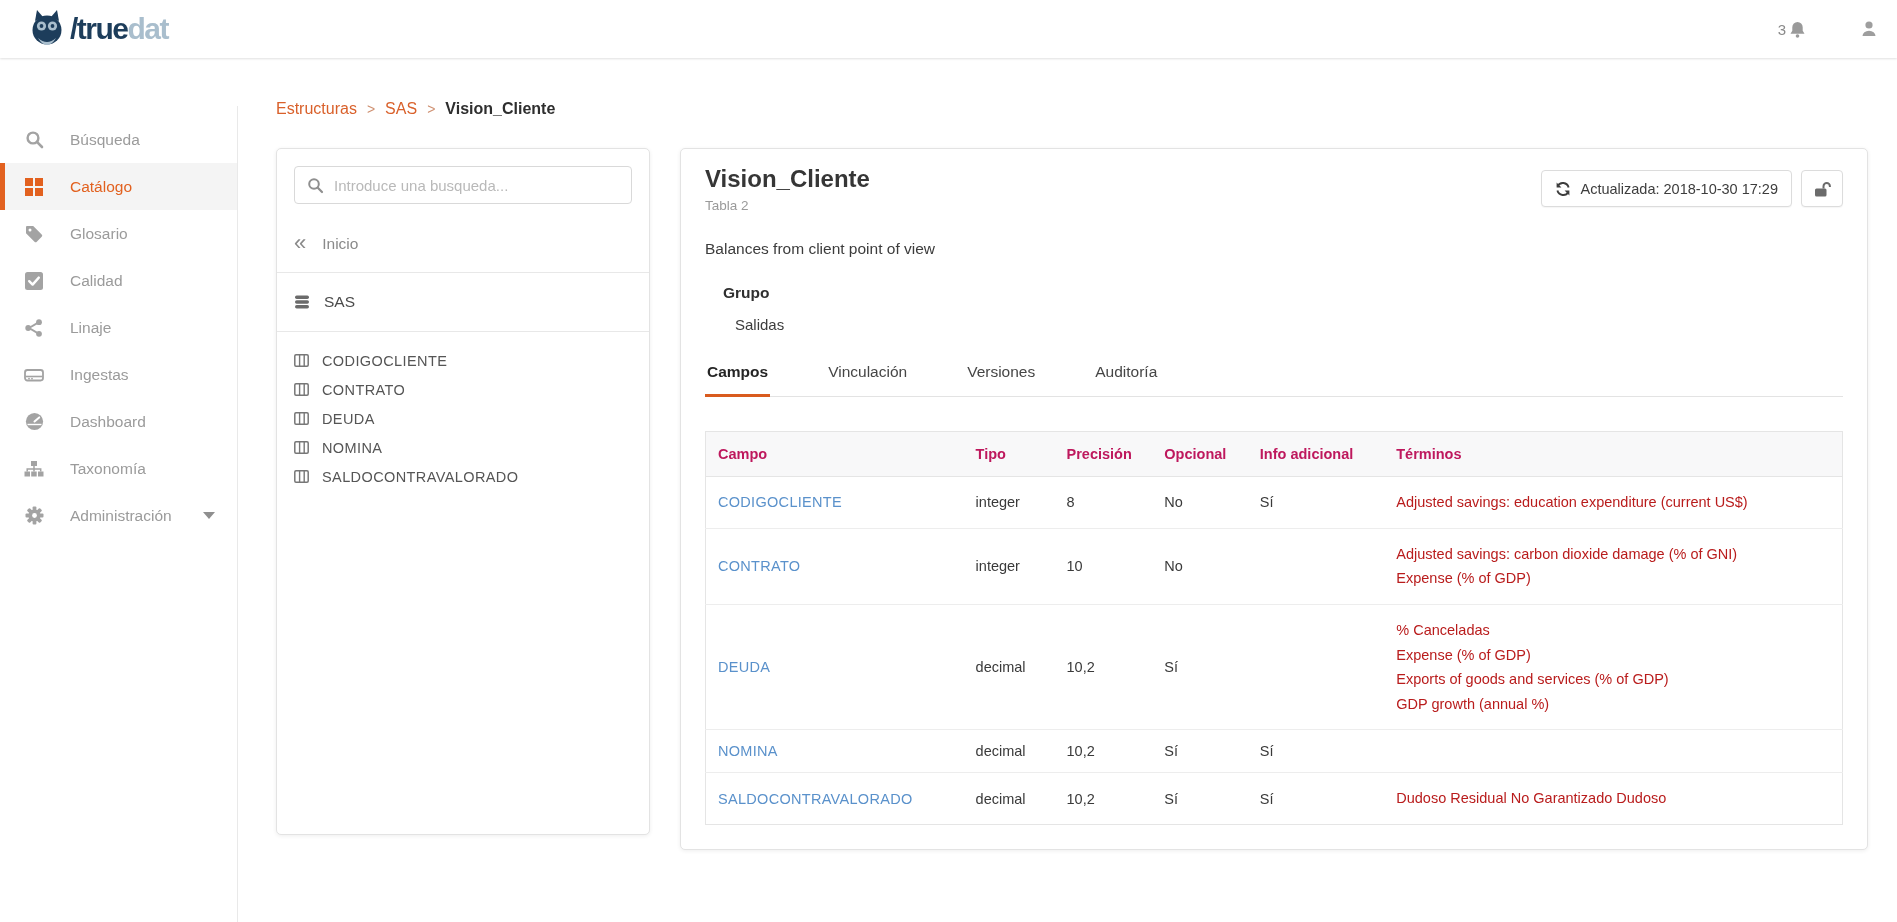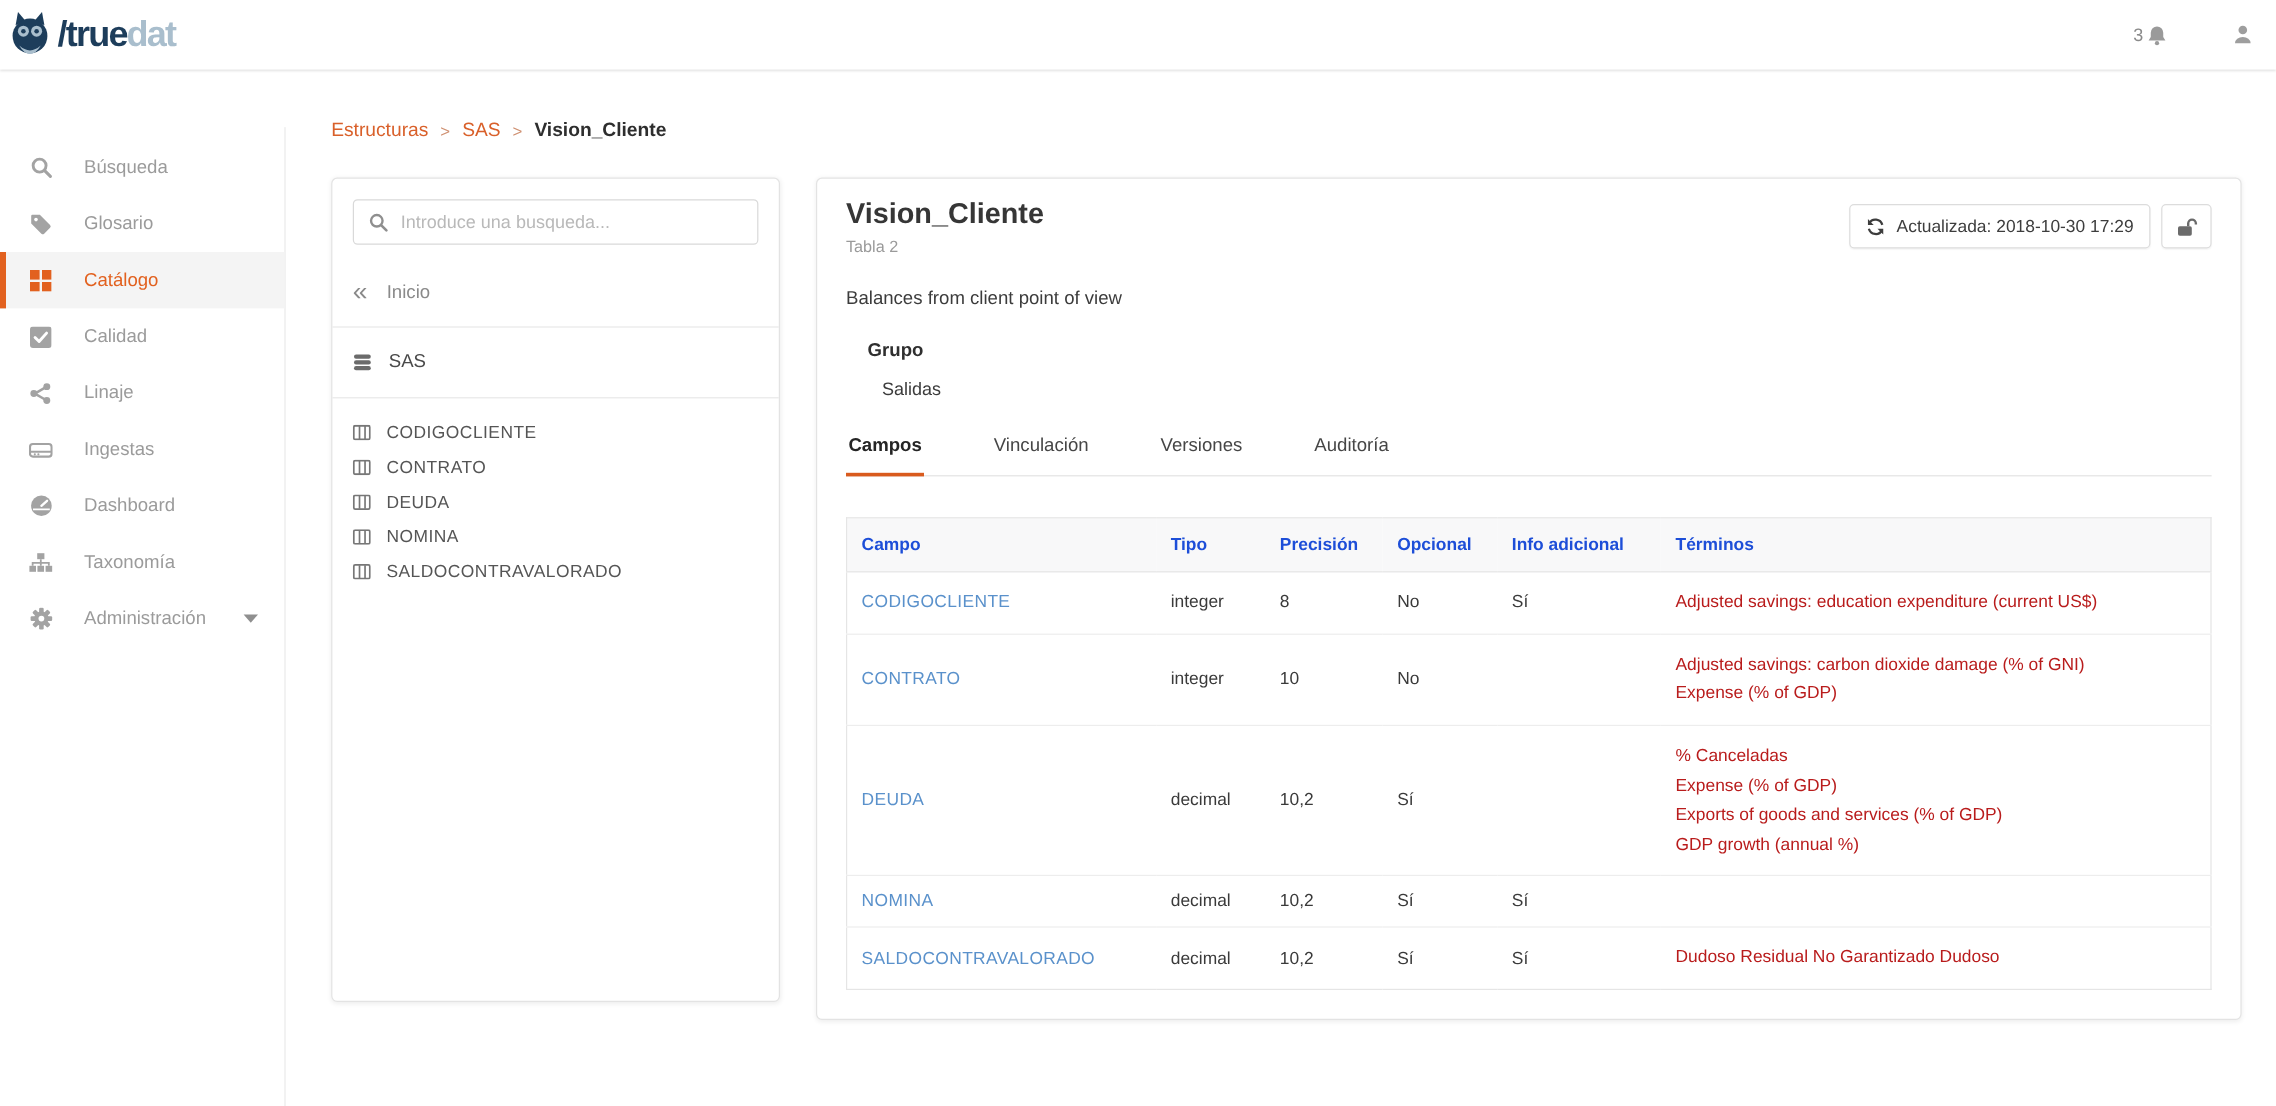--- a/index.html
+++ b/index.html
@@ -1,21 +1,21 @@
 <!DOCTYPE html>
 <html><head>
 <meta charset="utf-8">
 <style>
   * { margin:0; padding:0; box-sizing:border-box; }
   html,body { width:1897px; height:922px; background:#ffffff; overflow:hidden;
               font-family:"Liberation Sans", sans-serif; color:#3a3a3a; }
 
   
   .topbar { position:absolute; top:0; left:0; width:1897px; height:58px; background:#fff;
-            display:flex; align-items:center; padding:0 18px 0 6px;
+            display:flex; align-items:center; padding:0 18px 0 28px;
             box-shadow:0 1px 2px rgba(0,0,0,.12); z-index:20; }
   .logo { display:flex; align-items:center; gap:4px; cursor:pointer; }
   .logo-text { font-size:30px; font-weight:800; letter-spacing:-1.5px; line-height:1; }
   .logo-true { color:#1d3d5b; }
   .logo-dat  { color:#a9becd; }
   .topbar-right { margin-left:auto; display:flex; align-items:center; gap:52px; }
   .notif { display:flex; align-items:center; gap:2px; cursor:pointer; }
   .notif-count { font-size:15px; color:#8a8a8a; }
 
   
@@ -82,21 +82,21 @@
 
   
   .tabs { display:flex; gap:56px; margin-top:30px; border-bottom:1px solid #e3e3e3; }
   .tab { padding:0 2px 13px 2px; font-size:15.5px; color:#464646; cursor:pointer; }
   .tab.active { font-weight:bold; color:#252525; border-bottom:3px solid #d95b1e;
                 margin-bottom:-1px; }
 
   
   .fields-table { width:100%; margin-top:34px; border-collapse:collapse;
                   border:1px solid #e5e5e5; font-size:14.5px; }
-  .fields-table th { background:#f8f8f9; text-align:left; font-weight:bold; color:#1d4ed8;
+  .fields-table th { background:#f8f8f9; text-align:left; font-weight:bold; color:#be185d;
                      padding:14px 12px; border-bottom:1px solid #e5e5e5; }
   .fields-table td { padding:13px 12px; border-bottom:1px solid #ededed; color:#3a3a3a;
                      vertical-align:middle; }
   .fields-table tr:last-child td { border-bottom:none; }
   .campo-link { color:#5a91cb; cursor:pointer; letter-spacing:.3px; }
   .term-link  { color:#b91c1c; cursor:pointer; line-height:1.7; display:inline-block;text-align:right; }
   .term-line  { line-height:1.7; }
 </style>
 </head>
 <body>
@@ -143,40 +143,40 @@
   <div class="nav-item">
     <span class="nav-ico">
       <svg width="19" height="19" viewBox="0 0 19 19">
         <circle cx="8" cy="8" r="5.4" fill="none" stroke="#a3a3a3" stroke-width="2.4"></circle>
         <line x1="12.2" y1="12.2" x2="17" y2="17" stroke="#a3a3a3" stroke-width="2.6" stroke-linecap="round"></line>
       </svg>
     </span>
     <span>Búsqueda</span>
   </div>
 
-  <div class="nav-item">
-    <span class="nav-ico">
-      <svg width="20" height="20" viewBox="0 0 20 20">
-        <path d="M2 3 v6.2 L10.5 17.7 a1.6 1.6 0 0 0 2.3 0 L17.7 12.8 a1.6 1.6 0 0 0 0 -2.3 L9.2 2 H3 a1 1 0 0 0 -1 1z" fill="#a3a3a3"></path>
-        <circle cx="6" cy="6" r="1.5" fill="#ffffff"></circle>
-      </svg>
-    </span>
-    <span>Glosario</span>
-  </div>
-
   <div class="nav-item active">
     <span class="nav-ico">
       <svg width="18" height="18" viewBox="0 0 18 18">
         <rect x="0" y="0" width="8" height="8" fill="#e2611f"></rect>
         <rect x="10" y="0" width="8" height="8" fill="#e2611f"></rect>
         <rect x="0" y="10" width="8" height="8" fill="#e2611f"></rect>
         <rect x="10" y="10" width="8" height="8" fill="#e2611f"></rect>
       </svg>
     </span>
     <span>Catálogo</span>
+  </div>
+
+  <div class="nav-item">
+    <span class="nav-ico">
+      <svg width="20" height="20" viewBox="0 0 20 20">
+        <path d="M2 3 v6.2 L10.5 17.7 a1.6 1.6 0 0 0 2.3 0 L17.7 12.8 a1.6 1.6 0 0 0 0 -2.3 L9.2 2 H3 a1 1 0 0 0 -1 1z" fill="#a3a3a3"></path>
+        <circle cx="6" cy="6" r="1.5" fill="#ffffff"></circle>
+      </svg>
+    </span>
+    <span>Glosario</span>
   </div>
 
   <div class="nav-item">
     <span class="nav-ico">
       <svg width="18" height="18" viewBox="0 0 18 18">
         <rect x="0" y="0" width="18" height="18" rx="2.5" fill="#a3a3a3"></rect>
         <path d="M4.2 9.2 L7.6 12.6 L13.8 5.6" fill="none" stroke="#ffffff" stroke-width="2.4" stroke-linecap="round" stroke-linejoin="round"></path>
       </svg>
     </span>
     <span>Calidad</span>

